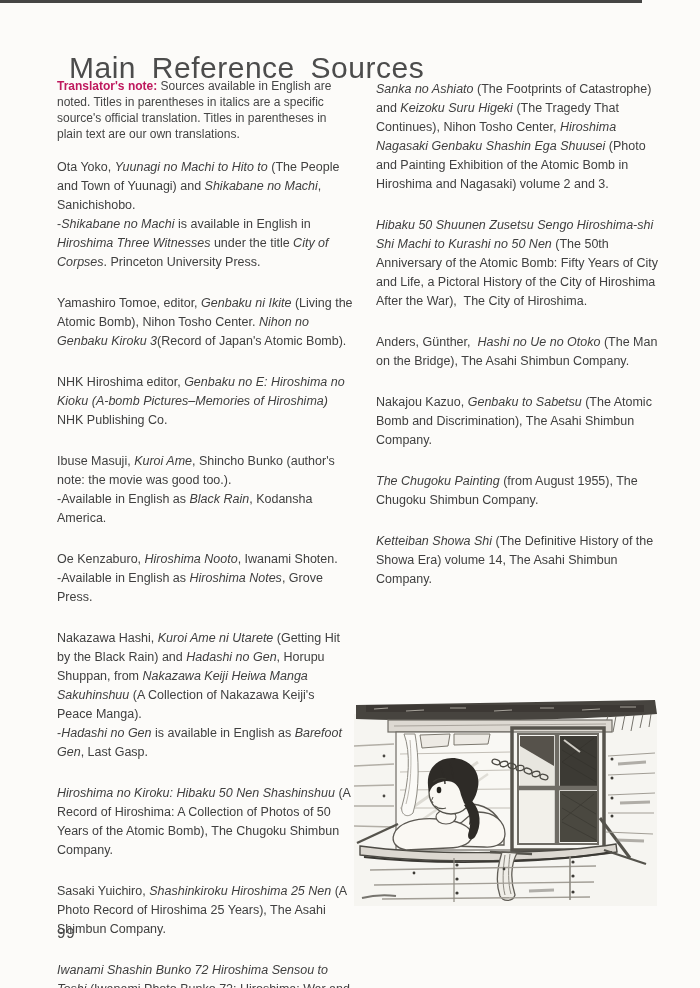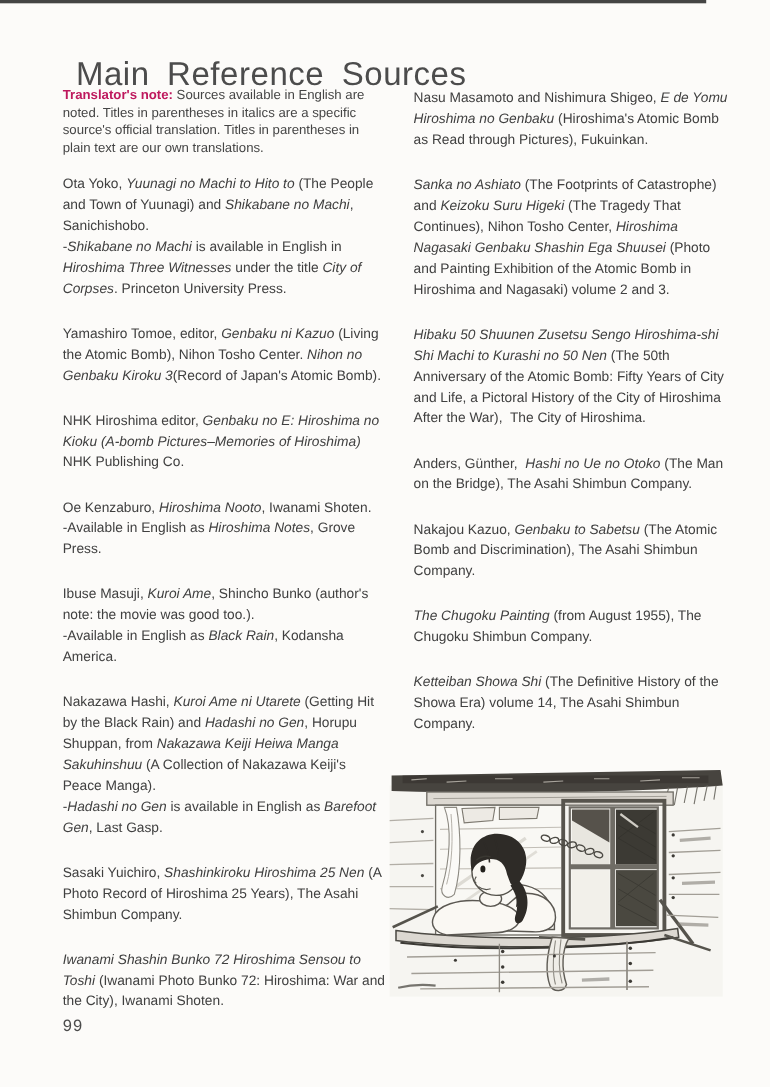--- a/index.html
+++ b/index.html
@@ -50,34 +50,34 @@
 
 <h1 class="page-title">Main Reference Sources</h1>
 
 <div class="note-block refs">
     <p><strong>Translator's note:</strong><span> Sources available in English are noted. Titles in parentheses in italics are a specific source's official translation. Titles in parentheses in plain text are our own translations.</span></p>
   </div>
 
 <div class="refs" id="left-refs">
     <p><span>Ota Yoko, </span><em>Yuunagi no Machi to Hito to</em><span> (The People and Town of Yuunagi) and </span><em>Shikabane no Machi</em><span>,  Sanichishobo.
 -</span><em>Shikabane no Machi</em><span> is available in English in </span><em>Hiroshima Three Witnesses</em><span> under the title </span><em>City of Corpses</em><span>. Princeton University Press.</span></p>
-    <p><span>Yamashiro Tomoe, editor, </span><em>Genbaku ni Kazuo</em><span> (Living the Atomic Bomb), Nihon Tosho Center. </span><em>Nihon no Genbaku Kiroku 3</em><span>(Record of Japan's Atomic Bomb).</span></p>
+    <p><span>Yamashiro Tomoe, editor, </span><em>Genbaku ni Ikite</em><span> (Living the Atomic Bomb), Nihon Tosho Center. </span><em>Nihon no Genbaku Kiroku 3</em><span>(Record of Japan's Atomic Bomb).</span></p>
     <p><span>NHK Hiroshima editor, </span><em>Genbaku no E: Hiroshima no Kioku (A-bomb Pictures–Memories of Hiroshima)</em><span> NHK Publishing Co.</span></p>
+    <p><span>Ibuse Masuji, </span><em>Kuroi Ame</em><span>, Shincho Bunko (author's note: the movie was good too.).
+-Available in English as </span><em>Black Rain</em><span>, Kodansha America.</span></p>
     <p><span>Oe Kenzaburo, </span><em>Hiroshima Nooto</em><span>, Iwanami Shoten.
 -Available in English as </span><em>Hiroshima Notes</em><span>, Grove Press.</span></p>
-    <p><span>Ibuse Masuji, </span><em>Kuroi Ame</em><span>, Shincho Bunko (author's note: the movie was good too.).
--Available in English as </span><em>Black Rain</em><span>, Kodansha America.</span></p>
     <p><span>Nakazawa Hashi, </span><em>Kuroi Ame ni Utarete</em><span> (Getting Hit by the Black Rain) and </span><em>Hadashi no Gen</em><span>, Horupu Shuppan, from </span><em>Nakazawa Keiji Heiwa Manga Sakuhinshuu</em><span> (A Collection of Nakazawa Keiji's Peace Manga).
 -</span><em>Hadashi no Gen</em><span> is available in English as </span><em>Barefoot Gen</em><span>, Last Gasp.</span></p>
+    <p><em>Hiroshima no Kiroku: Hibaku 50 Nen Shashinshuu</em><span> (A Record of Hiroshima: A Collection of Photos of 50 Years of the Atomic Bomb), The Chugoku Shimbun Company.</span></p>
     <p><span>Sasaki Yuichiro, </span><em>Shashinkiroku Hiroshima 25 Nen</em><span> (A Photo Record of Hiroshima 25 Years), The Asahi Shimbun Company.</span></p>
     <p><em>Iwanami Shashin Bunko 72 Hiroshima Sensou to Toshi</em><span> (Iwanami Photo Bunko 72: Hiroshima: War and the City), Iwanami Shoten.</span></p>
   </div>
 
 <div class="refs" id="right-refs">
-    <p><span>Nasu Masamoto and Nishimura Shigeo, </span><em>E de Yomu Hiroshima no Genbaku</em><span> (Hiroshima's Atomic Bomb as Read through Pictures), Fukuinkan.</span></p>
     <p><em>Sanka no Ashiato</em><span> (The Footprints of Catastrophe) and </span><em>Keizoku Suru Higeki</em><span> (The Tragedy That Continues), Nihon Tosho Center, </span><em>Hiroshima Nagasaki Genbaku Shashin Ega Shuusei</em><span> (Photo and Painting Exhibition of the Atomic Bomb in Hiroshima and Nagasaki) volume 2 and 3.</span></p>
     <p><em>Hibaku 50 Shuunen Zusetsu Sengo Hiroshima-shi Shi Machi to Kurashi no 50 Nen</em><span> (The 50th Anniversary of the Atomic Bomb: Fifty Years of City and Life, a Pictoral History of the City of Hiroshima After the War),  The City of Hiroshima.</span></p>
     <p><span>Anders, Günther,  </span><em>Hashi no Ue no Otoko</em><span> (The Man on the Bridge), The Asahi Shimbun Company.</span></p>
     <p><span>Nakajou Kazuo, </span><em>Genbaku to Sabetsu</em><span> (The Atomic Bomb and Discrimination), The Asahi Shimbun Company.</span></p>
     <p><em>The Chugoku Painting</em><span> (from August 1955), The Chugoku Shimbun Company.</span></p>
     <p><em>Ketteiban Showa Shi</em><span> (The Definitive History of the Showa Era) volume 14, The Asahi Shimbun Company.</span></p>
   </div>
 
 <div class="page-number">99</div>
 

